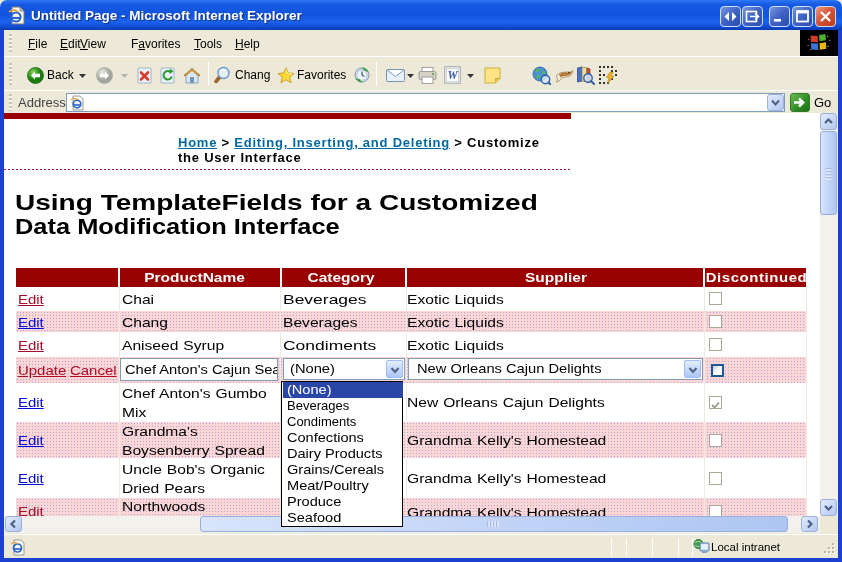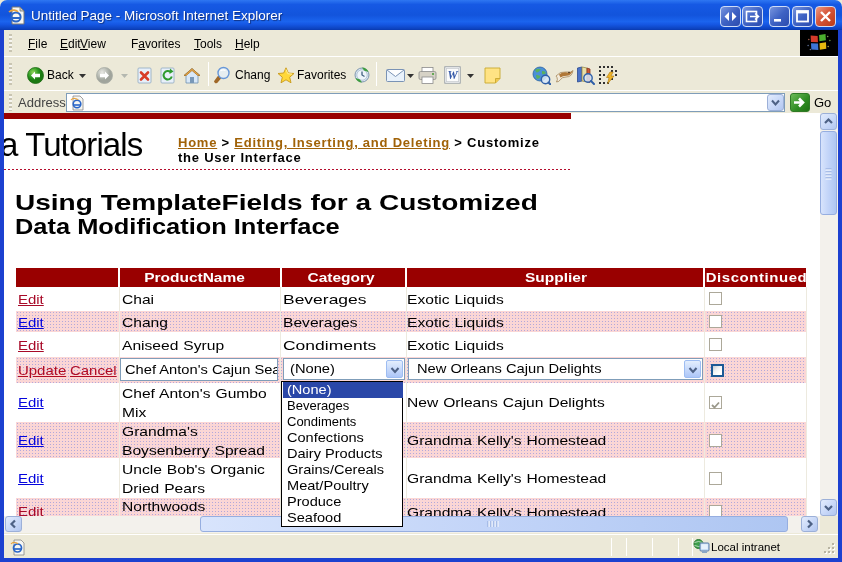--- a/index.html
+++ b/index.html
@@ -8,21 +8,21 @@
 .abs { position:absolute; }
 
 
 #titlebar { left:0; top:0; width:842px; height:30px;
   background:linear-gradient(180deg,#2E77F2 0%,#1659E4 15%,#1254DC 50%,#1B64EE 72%,#1556E2 82%,#0C41BC 97%,#0A38AC 100%);
   border-radius:7px 7px 0 0; }
 #frameL { left:0; top:30px; width:4px; height:528px; background:#1C41D0; }
 #frameR { left:838px; top:30px; width:4px; height:528px; background:#1C41D0; }
 #frameB { left:0; top:558px; width:842px; height:4px; background:#1C41D0; }
 
-#title-text { left:31px; top:8px; color:#fff; font-weight:normal; font-size:13.5px; letter-spacing:0px; text-shadow:1px 1px 1px #10307E;text-align:right; }
+#title-text { left:31px; top:8px; color:#fff; font-weight:bold; font-size:13.5px; letter-spacing:0px; text-shadow:1px 1px 1px #10307E;text-align:right; }
 
 
 .tbtn { top:6px; width:21px; height:21px; border-radius:4px; border:1px solid #CFDDF8;
   background:linear-gradient(135deg,#7895DE 0%,#3E62C4 50%,#2C4CAE 100%); color:#fff; }
 .tbtn svg { position:absolute; left:0; top:0; }
 #btnclose { background:linear-gradient(135deg,#EE9C84 0%,#D6563A 45%,#BC3A14 100%); }
 
 
 #menubar { left:4px; top:30px; width:796px; height:26px; background:#ECE9D8; }
 .menuitem { position:absolute; top:7px; font-size:12px; color:#000; }
@@ -43,21 +43,21 @@
 #addr-drop { left:763px; top:3px; width:17px; height:17px; }
 #gobtn { left:786px; top:2px; width:20px; height:19px; border-radius:3px; background:linear-gradient(135deg,#6CBB58 0%,#2E8B22 60%,#1F7214 100%); border:1px solid #2F7A26; }
 #go-label { left:810px; top:4px; font-size:13px; color:#000; }
 
 
 #content { left:4px; top:113px; width:816px; height:403px; background:#fff; overflow:hidden; }
 
 #redbar { left:0; top:0; width:567px; height:6px; background:#990000; }
 #site-title { left:-4px; top:13px; font-size:33px; letter-spacing:-0.9px; color:#000; }
 #crumbs { left:174px; top:22px; width:400px; font-size:13px; font-weight:bold; line-height:15px; color:#000; letter-spacing:0.76px; }
-#crumbs a { color:#a16207; }
+#crumbs a { color:#0369a1; }
 #dashline { left:0; top:56px; width:567px; height:1px; background-image:repeating-linear-gradient(90deg,#B50D2E 0 2px,transparent 2px 4px); }
 #h1a,#h1b { position:absolute; left:11px; font-size:22px; font-weight:bold; color:#000; transform-origin:0 0; white-space:nowrap; }
 #h1a { top:77px; transform:scaleX(1.274); }
 #h1b { top:101px; transform:scaleX(1.155); }
 
 
 .trow { position:absolute; left:12px; width:790px; }
 .pink { background-color:#FBD6D5; background-image:radial-gradient(circle,#B3A8DA 0.72px,transparent 0.95px); background-size:3px 3px; }
 .cell { position:absolute; font-size:13px; color:#000; white-space:nowrap; transform:scaleX(1.20); transform-origin:0 0; word-spacing:0.5px; }
 .hdr { text-align:center; color:#fff; font-weight:bold; font-size:13px; transform:scaleX(1.19); transform-origin:center; }
@@ -323,21 +323,20 @@
   <div class="abs" id="gobtn">
     <svg width="18" height="17" viewBox="0 0 18 17">
         <path d="M3 8.5 L11 8.5 M8 4.5 L12 8.5 L8 12.5" stroke="#fff" stroke-width="2.6" fill="none"></path>
       </svg>
   </div>
   <span class="abs" id="go-label">Go</span>
 </div>
 
 <div class="abs" id="content">
   <div class="abs" id="redbar"></div>
-  <div class="abs" id="site-title">a Tutorials</div>
   <div class="abs" id="crumbs"><a href="#">Home</a> &gt; <a href="#">Editing, Inserting, and Deleting</a> &gt; Customize<br>the User Interface</div>
   <div class="abs" id="dashline"></div>
   <div id="h1a">Using TemplateFields for a Customized</div>
   <div id="h1b">Data Modification Interface</div>
 
   <div class="trow" style="top:155px;height:19px;background:#990000"></div>
   <div class="cell hdr" style="left:110px;width:161px;top:157px">ProductName</div>
   <div class="cell hdr" style="left:274px;width:126px;top:157px">Category</div>
   <div class="cell hdr" style="left:404px;width:296px;top:157px">Supplier</div>
   <div class="cell hdr" style="left:700px;width:105px;top:157px;letter-spacing:0.5px;transform:scaleX(1.15)">Discontinued</div>

